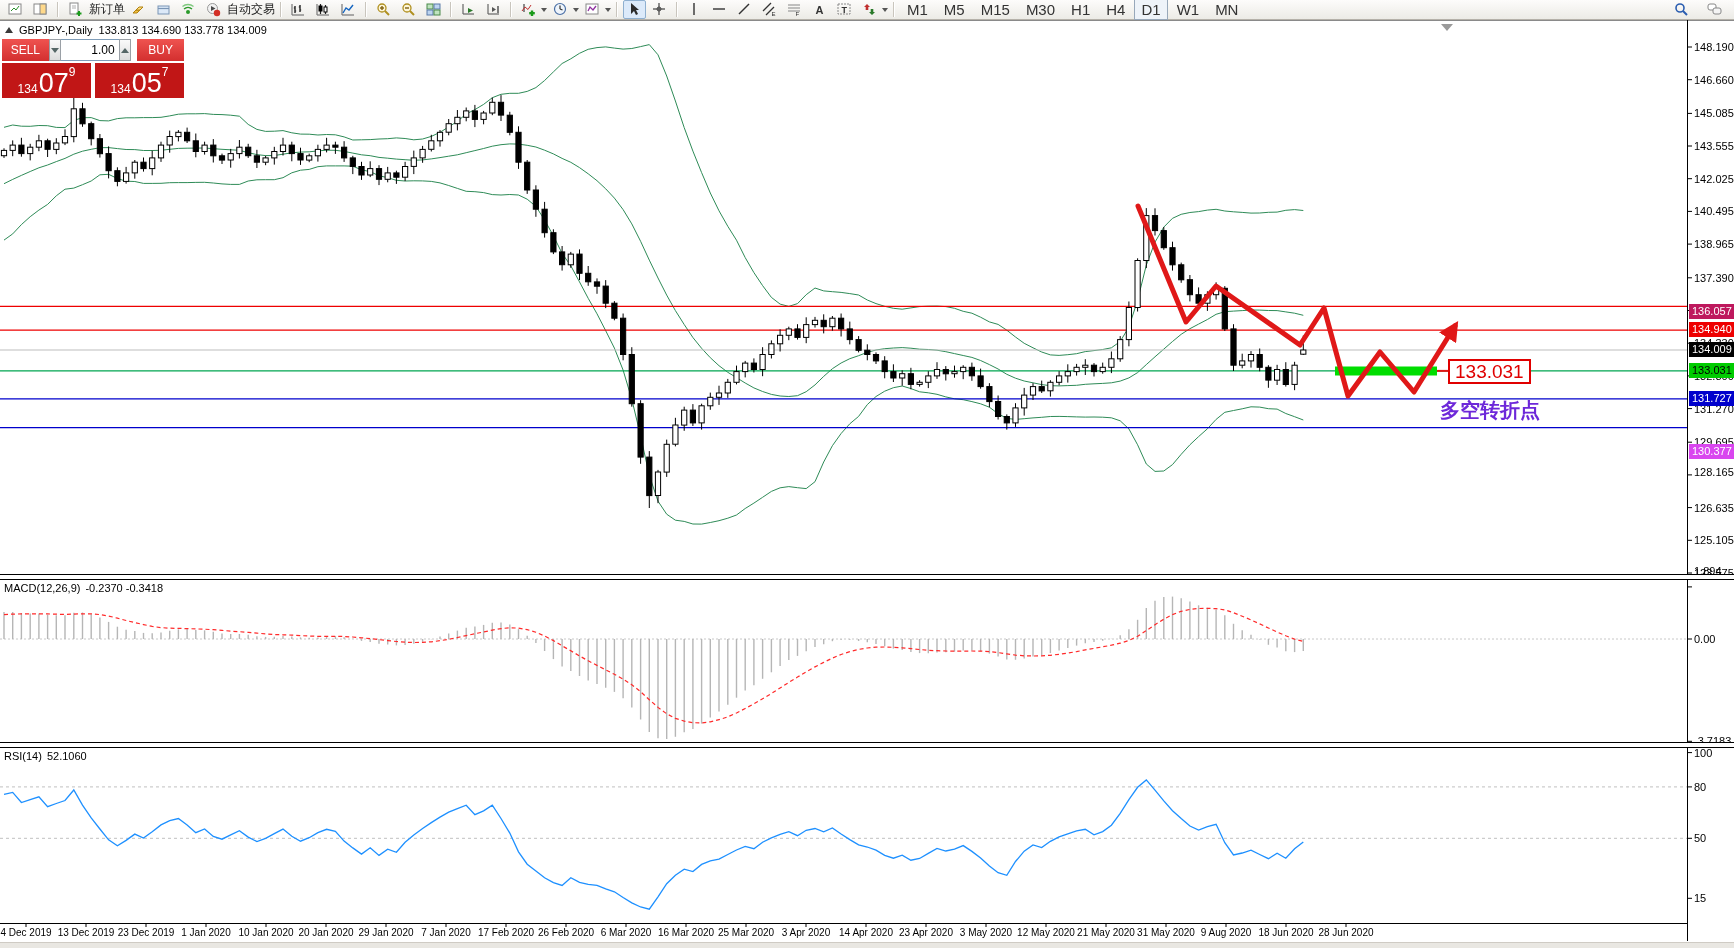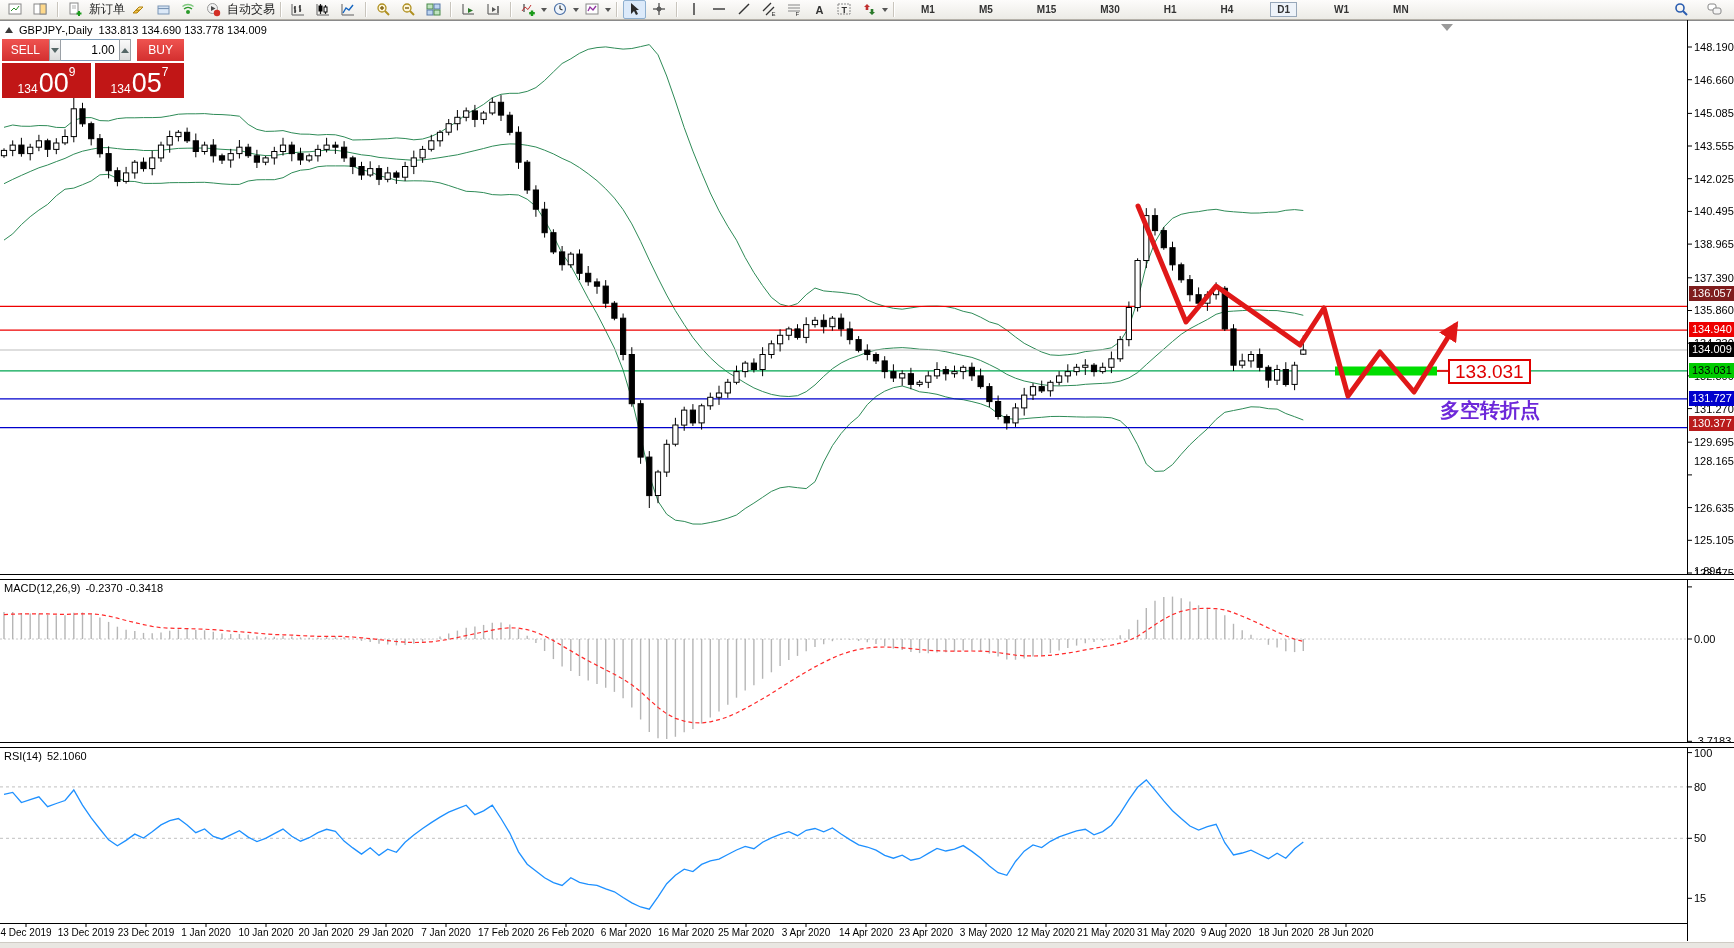--- a/index.html
+++ b/index.html
@@ -10,21 +10,21 @@
     background:linear-gradient(#fdfcfb,#ecebe6);border-bottom:1px solid #b5b1a9;
     display:flex;align-items:center;padding-left:3px;box-sizing:border-box;}
   .tbitem{display:inline-flex;align-items:center;padding:8px 1px;cursor:default;}
   .tbi{width:21px;height:17px;display:inline-flex;align-items:center;justify-content:center;
     border:1px solid transparent;border-radius:2px;}
   .tbi.active{border-color:#8fb0d0;background:#dceafa;}
   .tblabel{font-size:12px;margin-left:2px;white-space:nowrap;color:#222;}
   .tbsep{width:1px;height:15px;background:#c9c5bd;border-right:1px solid #fff;margin:0 4px;}
   .drop{width:0;height:0;border-left:3px solid transparent;border-right:3px solid transparent;
     border-top:4px solid #555;margin-left:1px;}
-  .tf{font-size:10px;font-weight:bold;color:#333;padding:1px 6px;border:1px solid transparent;margin:0 15px;}
+  .tf{font-size:15px;font-weight:normal;color:#333;padding:1px 6px;border:1px solid transparent;margin:0 1px;}
   .tf.active{border:1px solid #98a8ba;background:#eef3f9;}
   #tright{margin-left:auto;display:flex;align-items:center;padding-right:8px;gap:10px;}
   
   #csvg{position:absolute;left:0;top:0;z-index:1;}
   
   .topline{position:absolute;top:20px;left:0;width:1734px;border-top:1px solid #8a8a8a;z-index:2;}
   .axline{position:absolute;left:1687px;top:20px;height:921px;border-left:1px solid #000;z-index:2;}
   .hsep{position:absolute;left:0;width:1734px;height:4px;background:#fff;
     border-top:1px solid #000;border-bottom:1px solid #000;z-index:3;cursor:row-resize;}
   .bline{position:absolute;top:923px;left:0;width:1688px;border-top:1px solid #000;z-index:2;}
@@ -918,21 +918,21 @@
       <input class="qvol" value="1.00" style="">
       <div class="qspin">
           <span class="tri-up"></span>
         </div>
       <div class="gap8"></div>
       <div class="qbtn">BUY</div>
     </div>
     <div class="qrow2">
       <div class="qprice">
         <span class="qsm">134</span>
-        <span class="qbig">00</span>
+        <span class="qbig">07</span>
         <span class="qsup">9</span>
       </div>
       <div class="qprice">
         <span class="qsm">134</span>
         <span class="qbig">05</span>
         <span class="qsup">7</span>
       </div>
     </div>
   </div>
 
@@ -955,37 +955,37 @@
       <div class="ptick" style="top:141px">143.555</div>
       <div class="ptick" style="top:174px">142.025</div>
       <div class="ptick" style="top:206px">140.495</div>
       <div class="ptick" style="top:239px">138.965</div>
       <div class="ptick" style="top:273px">137.390</div>
       <div class="ptick" style="top:305px">135.860</div>
       <div class="ptick" style="top:338px">134.330</div>
       <div class="ptick" style="top:371px">132.800</div>
       <div class="ptick" style="top:404px">131.270</div>
       <div class="ptick" style="top:437px">129.695</div>
-      <div class="ptick" style="top:456px">128.165</div>
+      <div class="ptick" style="top:467px">128.165</div>
       <div class="ptick" style="top:503px">126.635</div>
       <div class="ptick" style="top:535px">125.105</div>
       <div class="ptick" style="top:568px">123.575</div>
       <div class="ptick" style="top:566px">1.894</div>
       <div class="ptick" style="top:634px">0.00</div>
       <div class="ptick" style="top:736px">-3.7183</div>
       <div class="ptick" style="top:748px">100</div>
       <div class="ptick" style="top:782px">80</div>
       <div class="ptick" style="top:833px">50</div>
       <div class="ptick" style="top:893px">15</div>
-      <div class="pflag" style="top:286px;background:#7f1d1d;color:#ffffff">136.057</div>
+      <div class="pflag" style="top:304px;background:#be185d;color:#ffffff">136.057</div>
       <div class="pflag" style="top:322px;background:#ee0000;color:#ffffff">134.940</div>
       <div class="pflag" style="top:342px;background:#000000;color:#ffffff">134.009</div>
       <div class="pflag" style="top:363px;background:#00cc00;color:#000000">133.031</div>
       <div class="pflag" style="top:391px;background:#0000cc;color:#ffffff">131.727</div>
-      <div class="pflag" style="top:416px;background:#b91c1c;color:#ffffff">130.377</div>
+      <div class="pflag" style="top:444px;background:#d946ef;color:#ffffff">130.377</div>
     </div>
   <div id="daxis">
       <div class="dlab" style="left:26px">4 Dec 2019</div>
       <div class="dlab" style="left:86px">13 Dec 2019</div>
       <div class="dlab" style="left:146px">23 Dec 2019</div>
       <div class="dlab" style="left:206px">1 Jan 2020</div>
       <div class="dlab" style="left:266px">10 Jan 2020</div>
       <div class="dlab" style="left:326px">20 Jan 2020</div>
       <div class="dlab" style="left:386px">29 Jan 2020</div>
       <div class="dlab" style="left:446px">7 Jan 2020</div>

